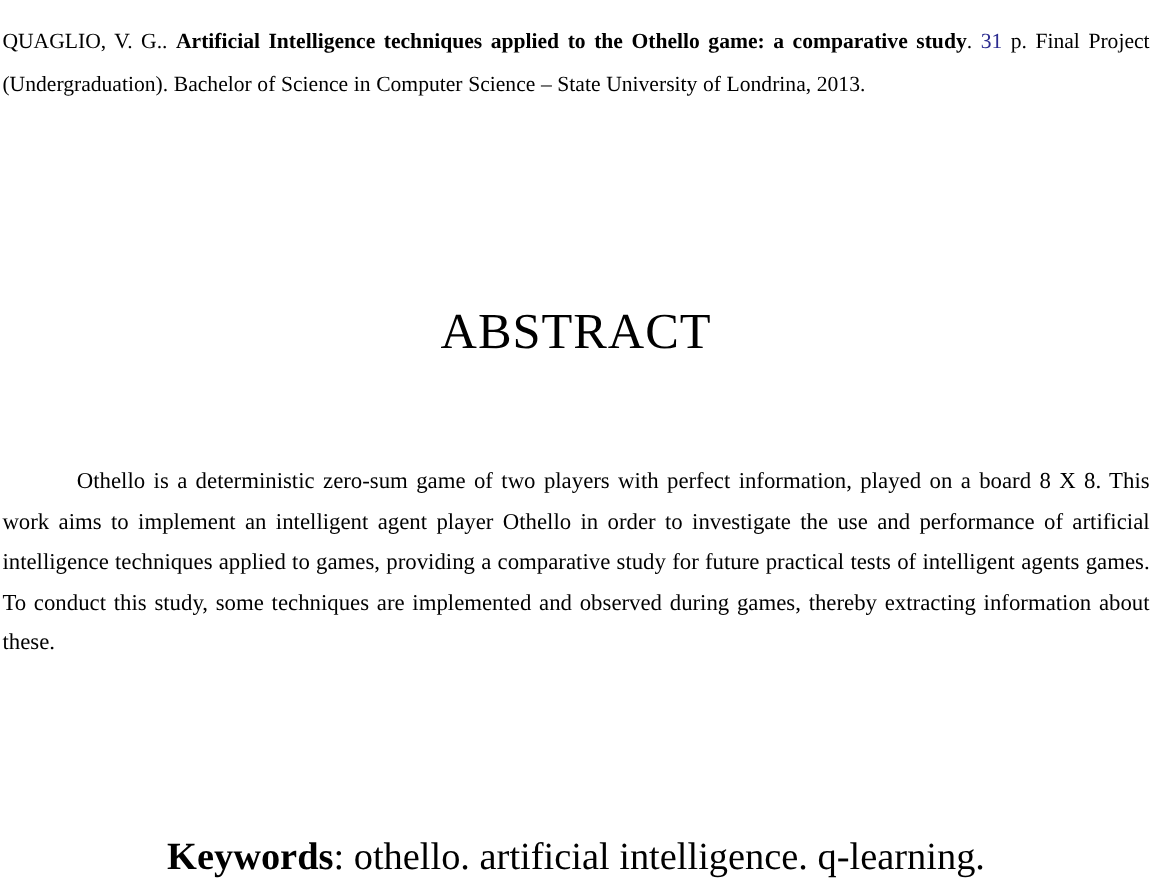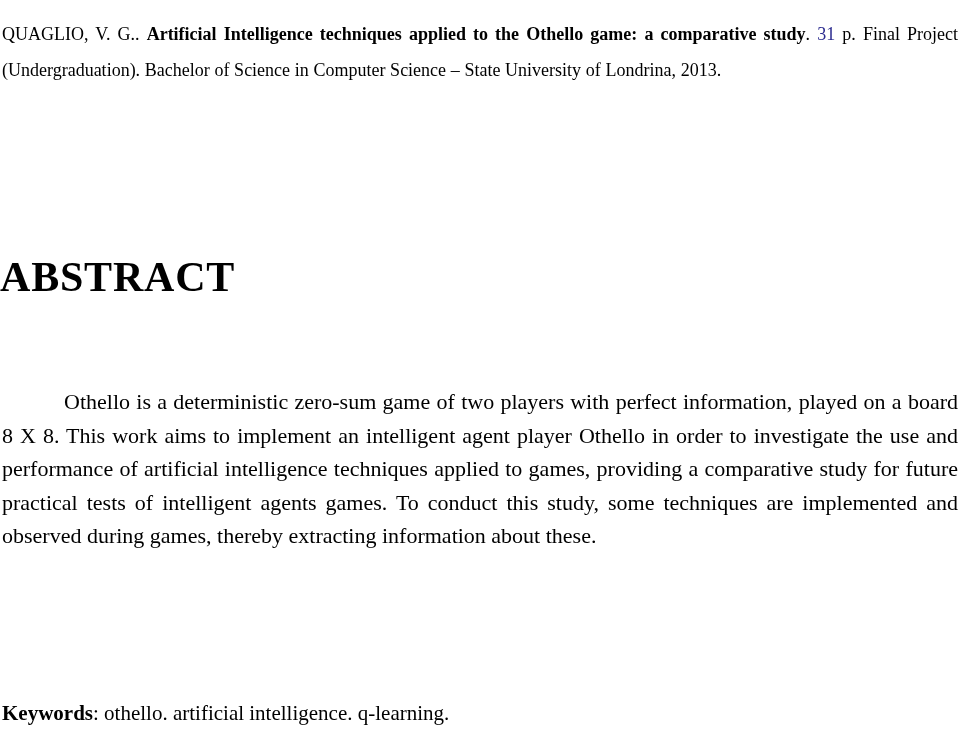--- a/index.html
+++ b/index.html
@@ -47,51 +47,52 @@
     color: #2b2b8f;
     font-weight: normal;
   }
 
   
   .abstract-heading {
     position: absolute;
     left: 0;
     top: 252px;
     width: 960px;
+    text-align: center;
     font-size: 42px;
     line-height: 50px;
     letter-spacing: 0.8px;
-    font-weight: bold;
+    font-weight: normal;
     margin: 0;
   }
 
   
   .abstract-body {
     position: absolute;
     left: 2px;
     top: 385px;
     width: 956px;
-    font-size: 22px;
+    font-size: 19px;
     line-height: 33.5px;
     text-align: justify;
     text-align-last: left;
     text-justify: inter-word;
     text-indent: 62px;
     margin: 0;
   }
 
   
   .keywords {
     position: absolute;
     left: 2px;
     top: 696px;
     width: 956px;
-    font-size: 21px;
+    font-size: 32px;
     line-height: 34px;
-    text-align: left;
+    text-align: center;
     margin: 0;
   }
   .keywords .kw-label {
     font-weight: bold;
   }
   .keywords .kw-list {
     font-weight: normal;
   }
 </style>
 </head>

